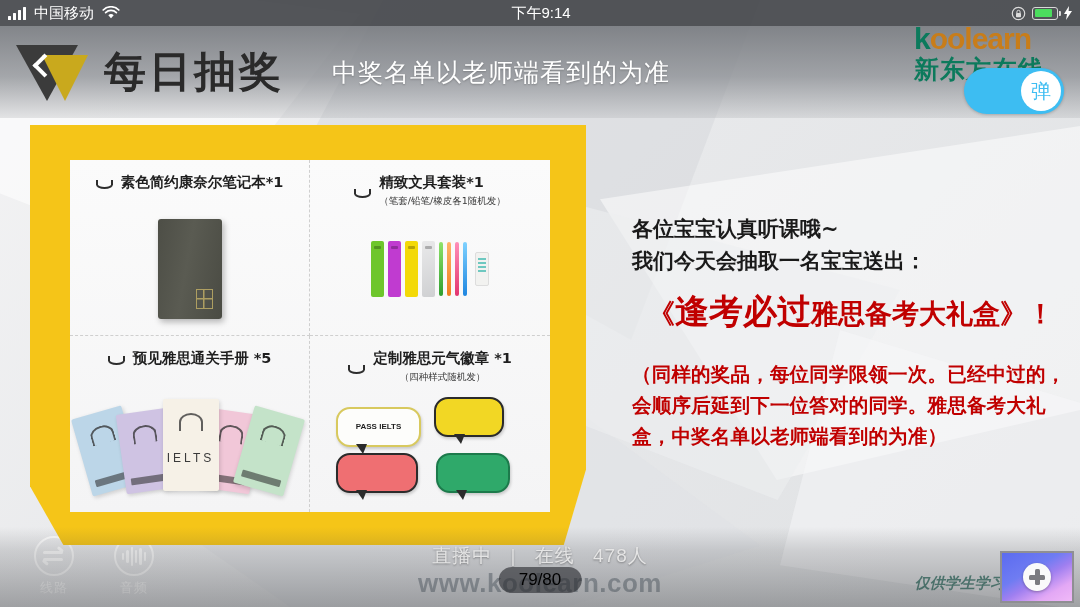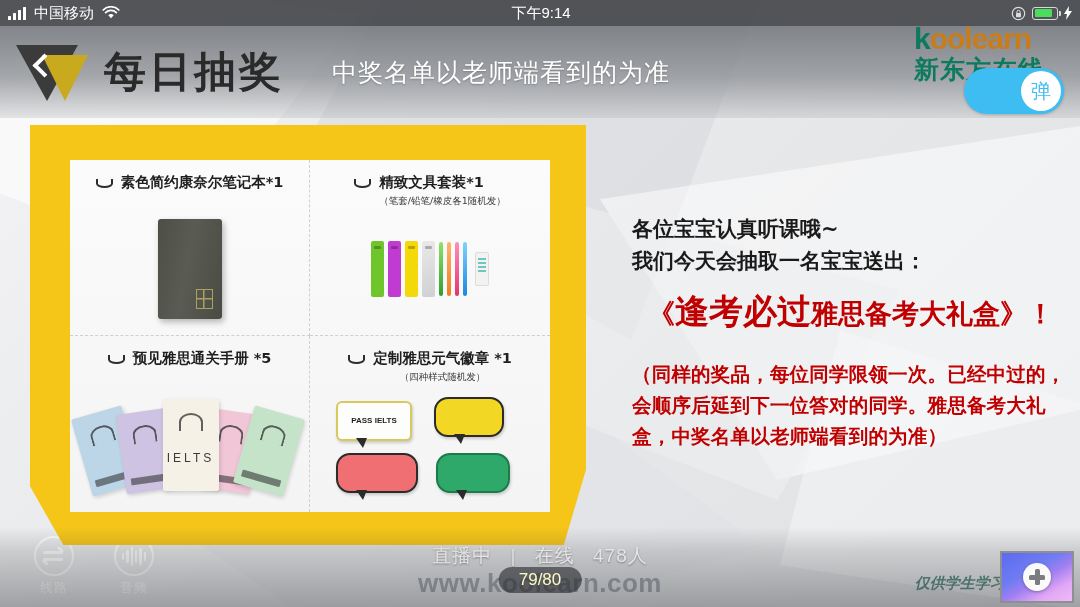--- a/index.html
+++ b/index.html
@@ -142,21 +142,21 @@
   #gift-card {
     position:absolute; left:70px; top:160px; width:480px; height:352px;
     background:linear-gradient(180deg,#fbfbfb 0%,#f4f4f5 100%);
     z-index:11;
     display:grid; grid-template-columns:1fr 1fr; grid-template-rows:1fr 1fr;
   }
   .gift-cell { position:relative; padding:14px 8px 6px; }
   .gift-cell.c1 { border-right:1px dashed #cfcfcf; border-bottom:1px dashed #cfcfcf; }
   .gift-cell.c2 { border-bottom:1px dashed #cfcfcf; }
   .gift-cell.c3 { border-right:1px dashed #cfcfcf; }
-  .gift-head { display:flex; align-items:flex-start; justify-content:center; gap:8px; }
+  .gift-head { display:flex; align-items:center; justify-content:center; gap:8px; }
   .smile-icon {
     flex:0 0 auto; width:17px; height:9px; margin-top:5px;
     border:2px solid #2d2d2d; border-top:none;
     border-radius:0 0 60% 60%;
   }
   .gift-title {
     font-size:14.5px; font-weight:bold; color:#1f1f1f; line-height:1.15;
     font-family:"DejaVu Sans","Liberation Sans",sans-serif;
   }
   .gift-sub {
@@ -260,21 +260,21 @@
 
   #live-status {
     position:absolute; left:0; right:0; bottom:38px; text-align:center;
     color:#e5e5e5; font-size:19px; z-index:36; letter-spacing:1px;
     text-shadow:0 1px 2px rgba(0,0,0,.35);
     pointer-events:none;
   }
   #live-status .sep { margin:0 12px; opacity:.85; }
   #page-indicator {
     position:absolute; left:50%; transform:translateX(-50%); bottom:14px;
-    background:rgba(40,42,46,.62); color:#fef9c3;
+    background:rgba(40,42,46,.62); color:#000000;
     padding:3px 20px; border-radius:14px; font-size:17px; z-index:37;
   }
   #video-thumb {
     position:absolute; right:6px; bottom:4px; width:74px; height:52px;
     border:2px solid #8f8f93; z-index:38;
     background:linear-gradient(150deg,#5b6bf0 0%,#6f7cf2 38%,#9f7ff0 55%,#e3a8f5 78%,#f0b9f8 100%);
     display:flex; align-items:center; justify-content:center;
   }
   #video-thumb .plusbtn {
     width:28px; height:28px; border-radius:50%; background:#fafafa;
@@ -375,21 +375,21 @@
   <div class="gift-cell c4">
     <div class="gift-head">
       <span class="smile-icon"></span>
       <div>
         <div class="gift-title">定制雅思元气徽章 *1</div>
         <div class="gift-sub">（四种样式随机发）</div>
       </div>
     </div>
     <div class="gift-img">
       <div class="badges">
-        <span class="badge" style="left:6px;  top:6px;  width:76px; height:40px; background:#fdfdfb; color:#1f1f1f; border-color:#d8c95e;border-radius:6px;">PASS IELTS</span>
+        <span class="badge" style="left:6px;  top:12px;  width:85px; height:40px; background:#fdfdfb; color:#1f1f1f; border-color:#d8c95e;">PASS IELTS</span>
         <span class="badge" style="left:104px;top:2px;  width:70px; height:40px; background:#f2d724; color:#2b2b2b;"></span>
         <span class="badge" style="left:6px;  top:58px; width:82px; height:40px; background:#ef6f72; color:#5a1212;"></span>
         <span class="badge" style="left:106px;top:58px; width:74px; height:40px; background:#2fa96a; color:#fff; border-color:#1c7a4b;"></span>
       </div>
     </div>
   </div>
 </div>
 
 <div id="right-text">
   <div class="rt-line">各位宝宝认真听课哦~</div>

